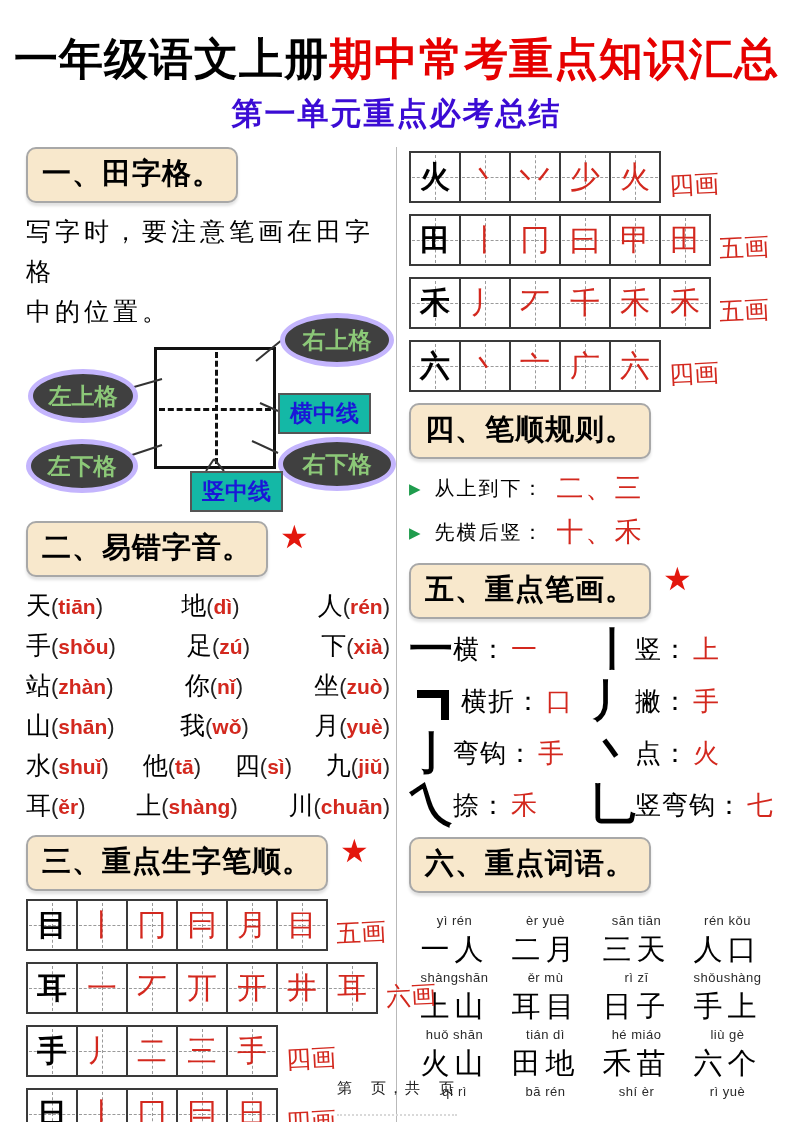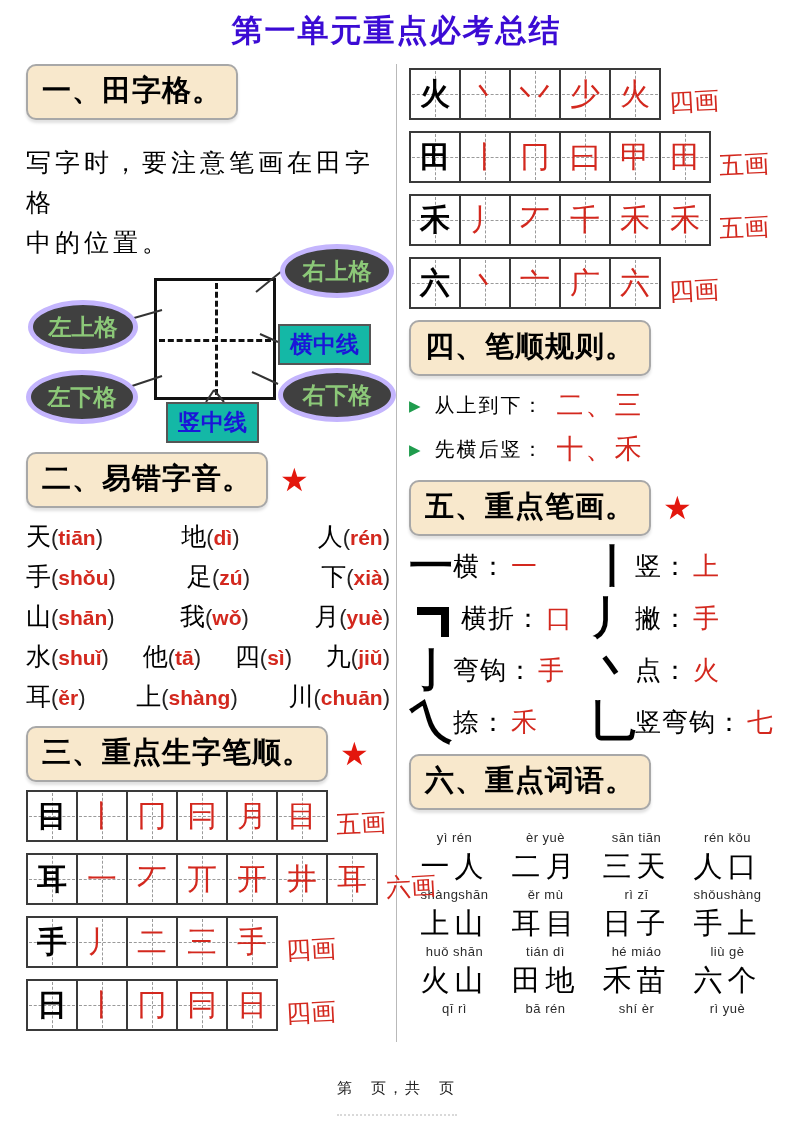--- a/index.html
+++ b/index.html
@@ -32,38 +32,38 @@
   }
   
   .cols{
     display:flex;
     padding:12px 20px 0 26px;
     align-items:stretch;
   }
   .col-left{width:366px;flex:none;padding-right:4px;}
   .col-right{flex:1;border-left:1px solid #b9b9b9;padding-left:12px;min-width:0;}
   
-  .sec-header-row{display:flex;align-items:center;margin:10px 0 8px;}
+  .sec-header-row{display:flex;align-items:flex-start;margin:10px 0 8px;}
   .sec-header-row.first{margin-top:0;}
   .sec-header{
     display:inline-block;
     background:#f8e8cc;
     border:2px solid #a8a8a8;
     border-radius:10px;
     padding:5px 14px 7px;
     font-size:29px;
     font-weight:800;
     letter-spacing:1px;
     box-shadow:0 3px 3px rgba(0,0,0,0.12);
     white-space:nowrap;
   }
   .star{color:#e3170d;font-size:32px;margin-left:12px;line-height:1;}
   
   .body-text{
-    margin:22px 0 0;
+    margin:8px 0 0;
     font-size:25px;
     line-height:40px;
     letter-spacing:4px;
   }
   .diagram{position:relative;height:176px;margin-top:4px;}
   .dg-square{
     position:absolute;left:128px;top:12px;width:116px;height:116px;
     border:3px solid #111;background:#fff;
   }
   .dg-square .dash-h{position:absolute;left:2px;right:2px;top:50%;border-top:3px dashed #111;}
@@ -81,21 +81,21 @@
   .b-bl{left:0px;top:104px;width:102px;height:44px;}
   .b-br{left:252px;top:102px;width:108px;height:44px;}
   .rectlabel{
     position:absolute;
     border:2px solid #555;background:#14b8a6;
     font-size:23px;font-weight:800;color:#1a16d8;
     padding:3px 10px;white-space:nowrap;z-index:2;
     text-align:center;
   }
   .r-mid{left:252px;top:58px;}
-  .r-vert{left:140px;top:136px;}
+  .r-vert{left:164px;top:136px;}
   .connectors{position:absolute;left:0;top:-26px;width:366px;height:202px;z-index:1;}
   
   .py-list{margin-top:4px;}
   .py-row{display:flex;justify-content:space-between;padding-right:2px;height:40px;align-items:center;}
   .py-item{white-space:nowrap;}
   .py-item .hz{font-size:25px;color:#000;}
   .py-item .paren{font-size:22px;color:#222;}
   .py-item .py{font-size:21px;color:#d3281e;font-weight:600;}
   
   .stroke-row{display:flex;align-items:flex-end;margin-bottom:11px;}
@@ -139,20 +139,23 @@
   .faint-marks{
     position:absolute;bottom:6px;left:50%;transform:translateX(-50%);
     width:120px;border-top:2px dotted #d9d9d9;
   }
 </style>
 </head>
 <body>
 
 <div class="page">
 
+  <div class="title">
+    <span>一年级语文上册</span><span class="t-red">期中常考重点知识汇总</span>
+  </div>
   <div class="subtitle">第一单元重点必考总结</div>
 
   <div class="cols">
 
     <div class="col-left">
 
       <div class="sec-header-row first">
         <div class="sec-header">一、田字格。</div>
       </div>
 
@@ -190,20 +193,25 @@
             <span class="py-item"><span class="hz">天</span><span class="paren">(</span><span class="py">tiān</span><span class="paren">)</span></span>
             <span class="py-item"><span class="hz">地</span><span class="paren">(</span><span class="py">dì</span><span class="paren">)</span></span>
             <span class="py-item"><span class="hz">人</span><span class="paren">(</span><span class="py">rén</span><span class="paren">)</span></span>
           </div>
           <div class="py-row">
             <span class="py-item"><span class="hz">手</span><span class="paren">(</span><span class="py">shǒu</span><span class="paren">)</span></span>
             <span class="py-item"><span class="hz">足</span><span class="paren">(</span><span class="py">zú</span><span class="paren">)</span></span>
             <span class="py-item"><span class="hz">下</span><span class="paren">(</span><span class="py">xià</span><span class="paren">)</span></span>
           </div>
           <div class="py-row">
+            <span class="py-item"><span class="hz">站</span><span class="paren">(</span><span class="py">zhàn</span><span class="paren">)</span></span>
+            <span class="py-item"><span class="hz">你</span><span class="paren">(</span><span class="py">nǐ</span><span class="paren">)</span></span>
+            <span class="py-item"><span class="hz">坐</span><span class="paren">(</span><span class="py">zuò</span><span class="paren">)</span></span>
+          </div>
+          <div class="py-row">
             <span class="py-item"><span class="hz">山</span><span class="paren">(</span><span class="py">shān</span><span class="paren">)</span></span>
             <span class="py-item"><span class="hz">我</span><span class="paren">(</span><span class="py">wǒ</span><span class="paren">)</span></span>
             <span class="py-item"><span class="hz">月</span><span class="paren">(</span><span class="py">yuè</span><span class="paren">)</span></span>
           </div>
           <div class="py-row">
             <span class="py-item"><span class="hz">水</span><span class="paren">(</span><span class="py">shuǐ</span><span class="paren">)</span></span>
             <span class="py-item"><span class="hz">他</span><span class="paren">(</span><span class="py">tā</span><span class="paren">)</span></span>
             <span class="py-item"><span class="hz">四</span><span class="paren">(</span><span class="py">sì</span><span class="paren">)</span></span>
             <span class="py-item"><span class="hz">九</span><span class="paren">(</span><span class="py">jiǔ</span><span class="paren">)</span></span>
           </div>

